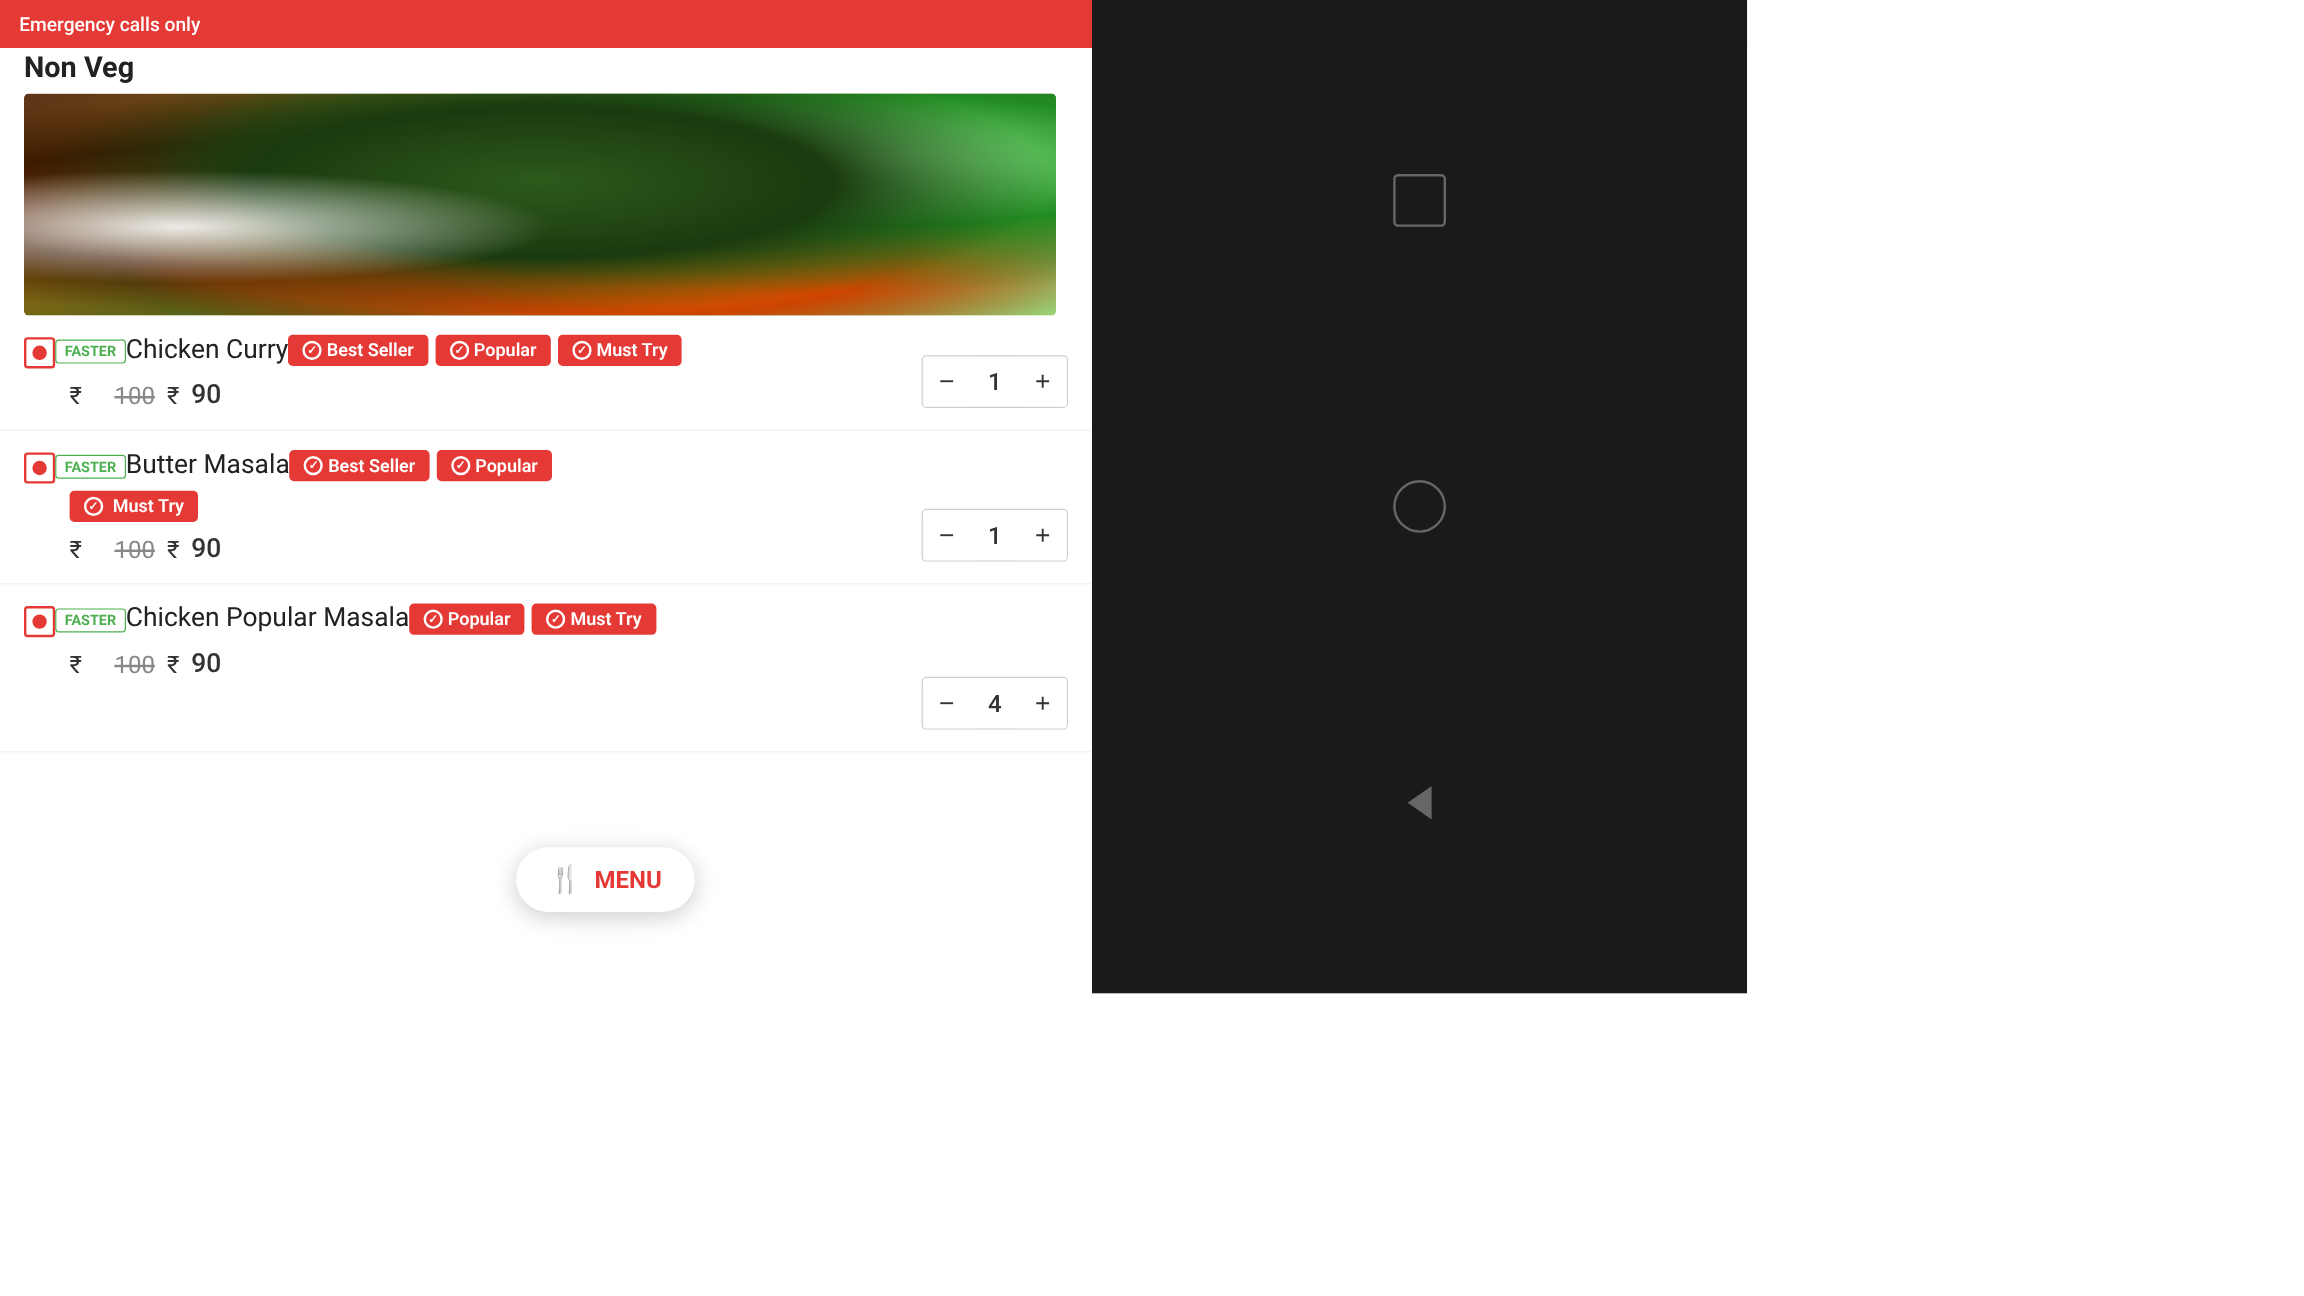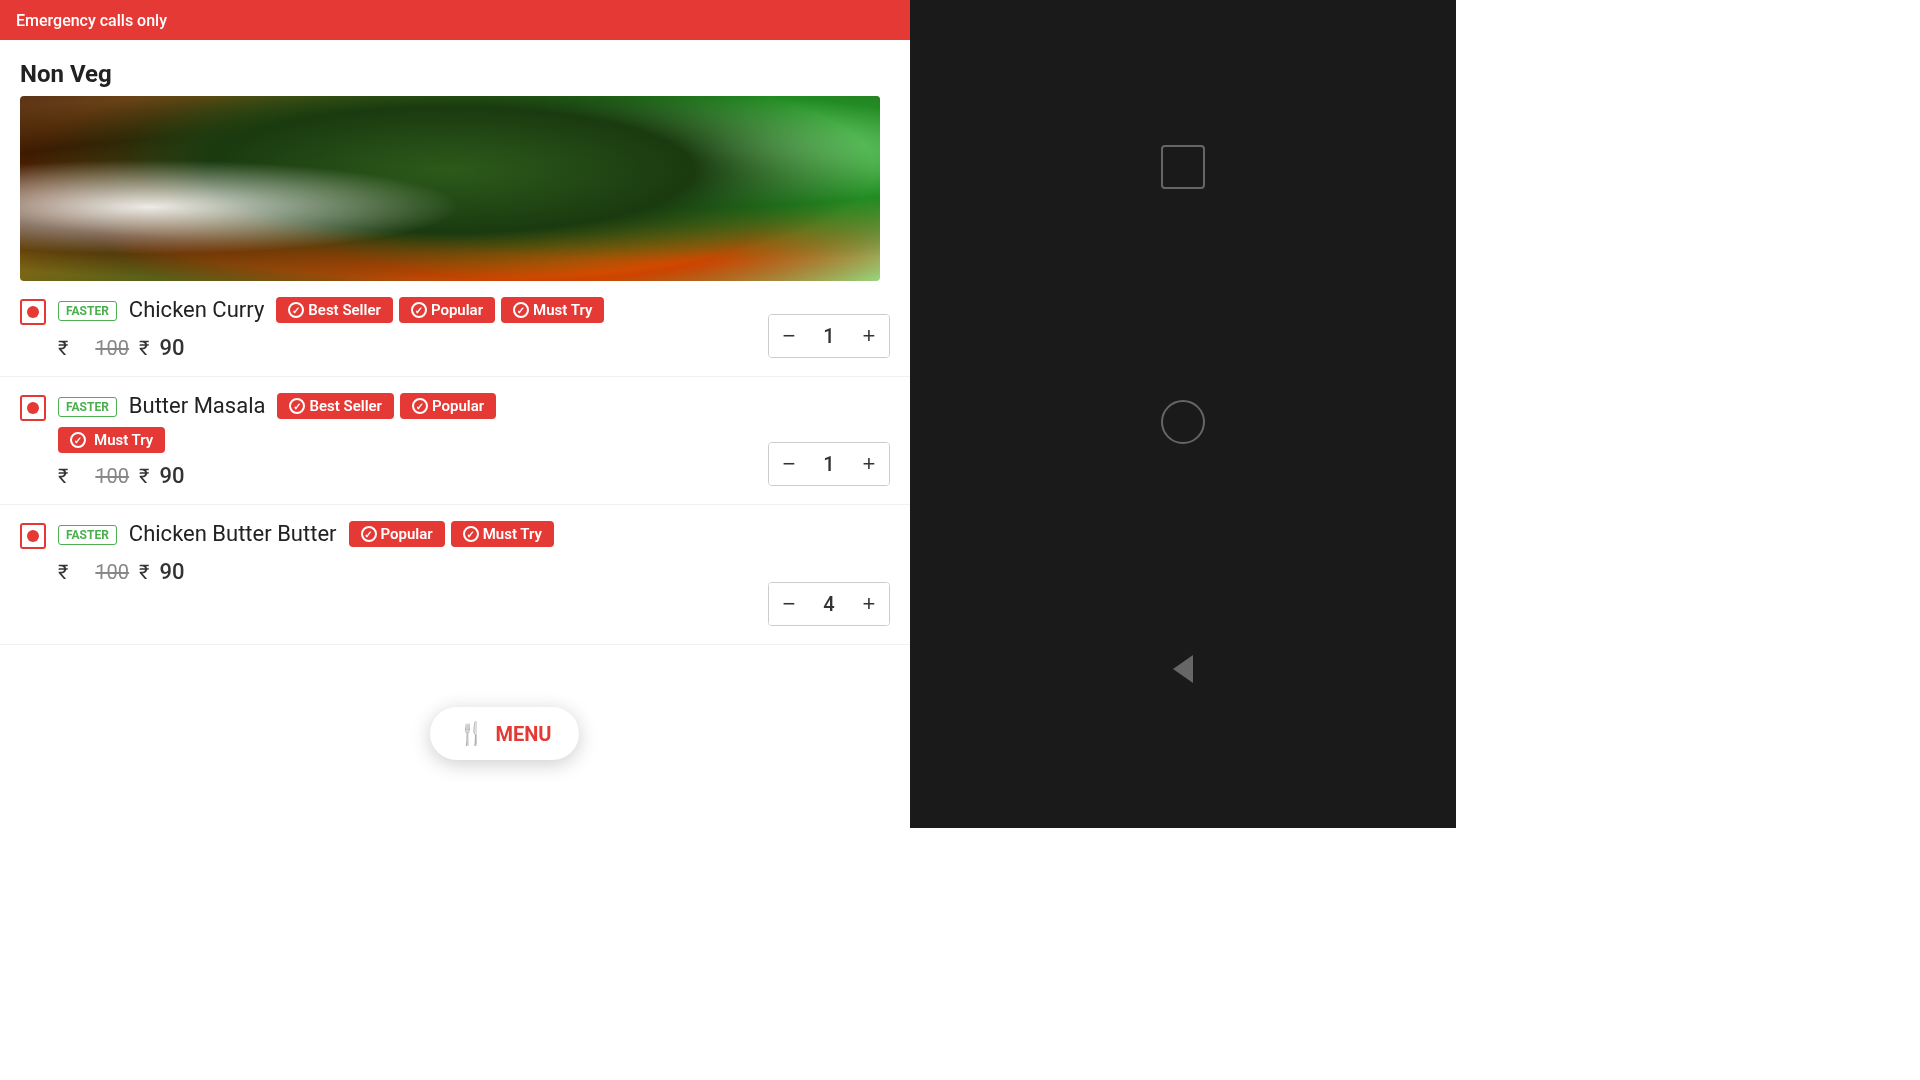--- a/index.html
+++ b/index.html
@@ -42,21 +42,21 @@
     .main-content {
       width: 910px;
       height: calc(828px - 40px);
       background: #fff;
       overflow: hidden;
       position: relative;
     }
 
     
     .section-header {
-      padding: 20px 20px 8px 20px;
+      padding: 2px 20px 8px 20px;
       font-size: 24px;
       font-weight: 700;
       color: #222;
     }
 
     
     .food-image {
       width: 860px;
       height: 185px;
       margin: 0 20px;
@@ -80,21 +80,20 @@
     
     .menu-item {
       padding: 16px 20px;
       border-bottom: 1px solid #f0f0f0;
       position: relative;
     }
 
     .item-header {
       display: flex;
       align-items: flex-start;
-      gap: 12px;
       flex-wrap: wrap;
     }
 
     .veg-indicator {
       width: 26px;
       height: 26px;
       border: 2px solid #e53935;
       border-radius: 3px;
       display: flex;
       align-items: center;
@@ -385,21 +384,21 @@
         <button class="qty-btn">+</button>
       </div>
     </div>
 
     <div class="menu-item" style="padding-bottom: 60px;">
       <div class="item-header">
         <div class="veg-indicator">
           <div class="veg-dot"></div>
         </div>
         <span class="faster-badge">FASTER</span>
-        <span class="item-name">Chicken Butter Butter</span>
+        <span class="item-name">Chicken Popular Masala</span>
         <div class="tags-inline">
           <div class="tag tag-popular">
             <div class="tag-check">✓</div>
             <span>Popular</span>
           </div>
           <div class="tag tag-must-try">
             <div class="tag-check">✓</div>
             <span>Must Try</span>
           </div>
         </div>

